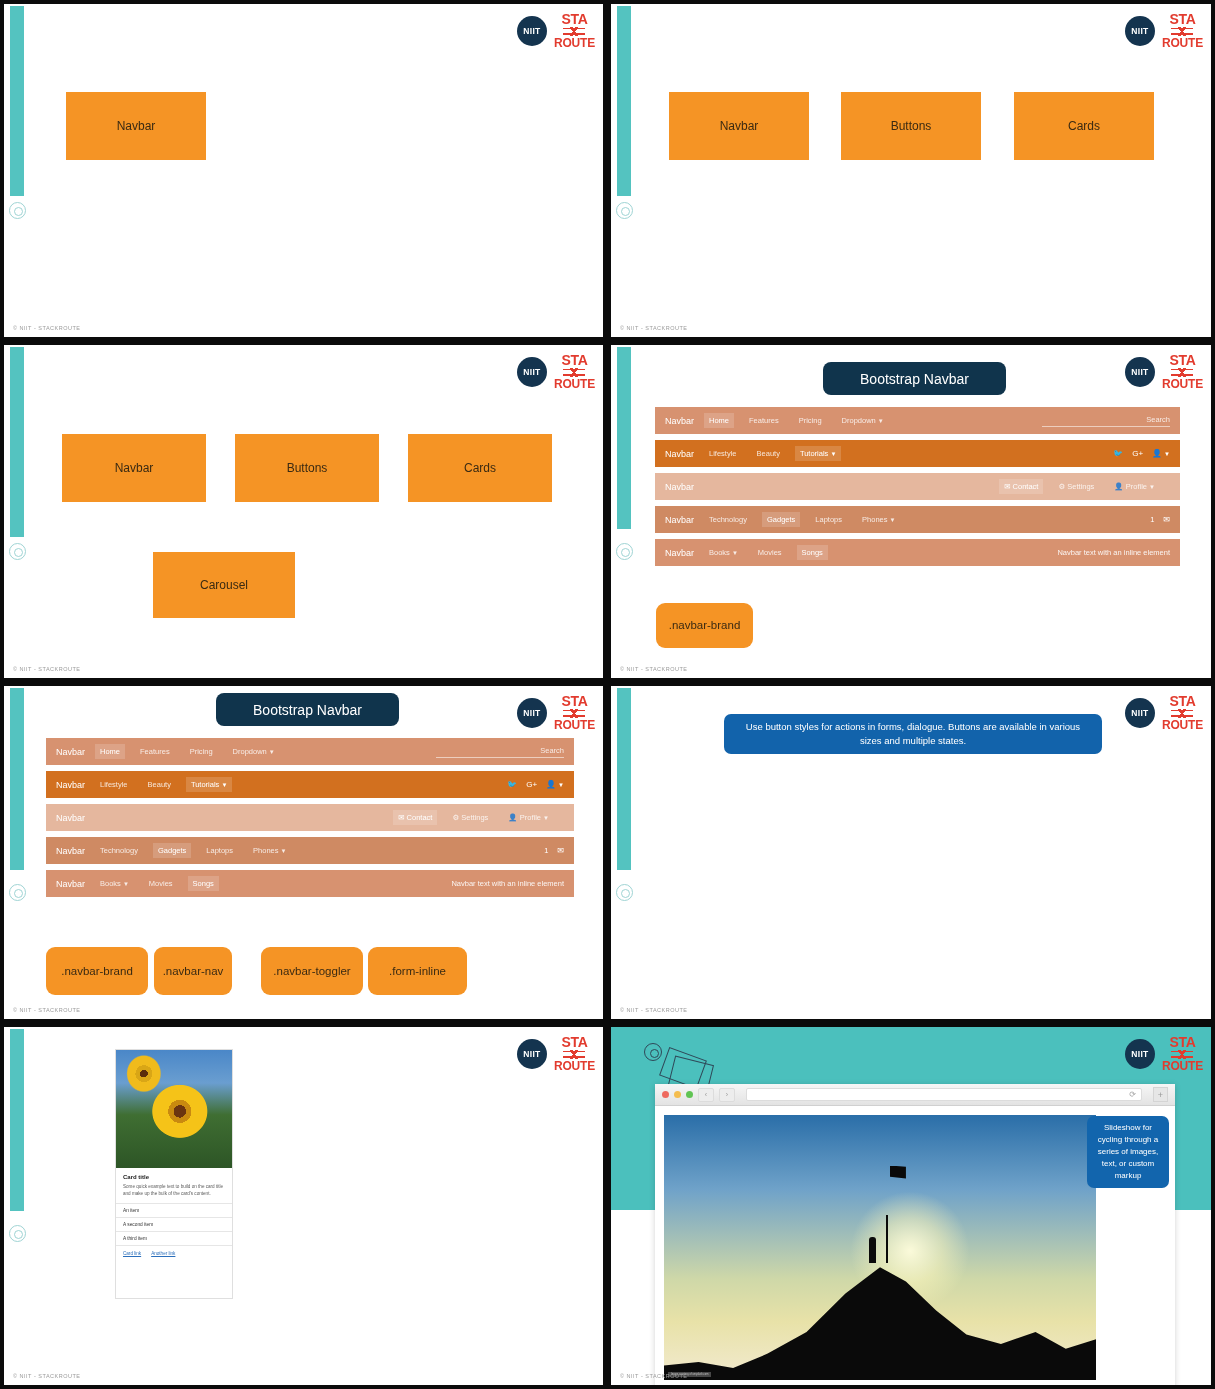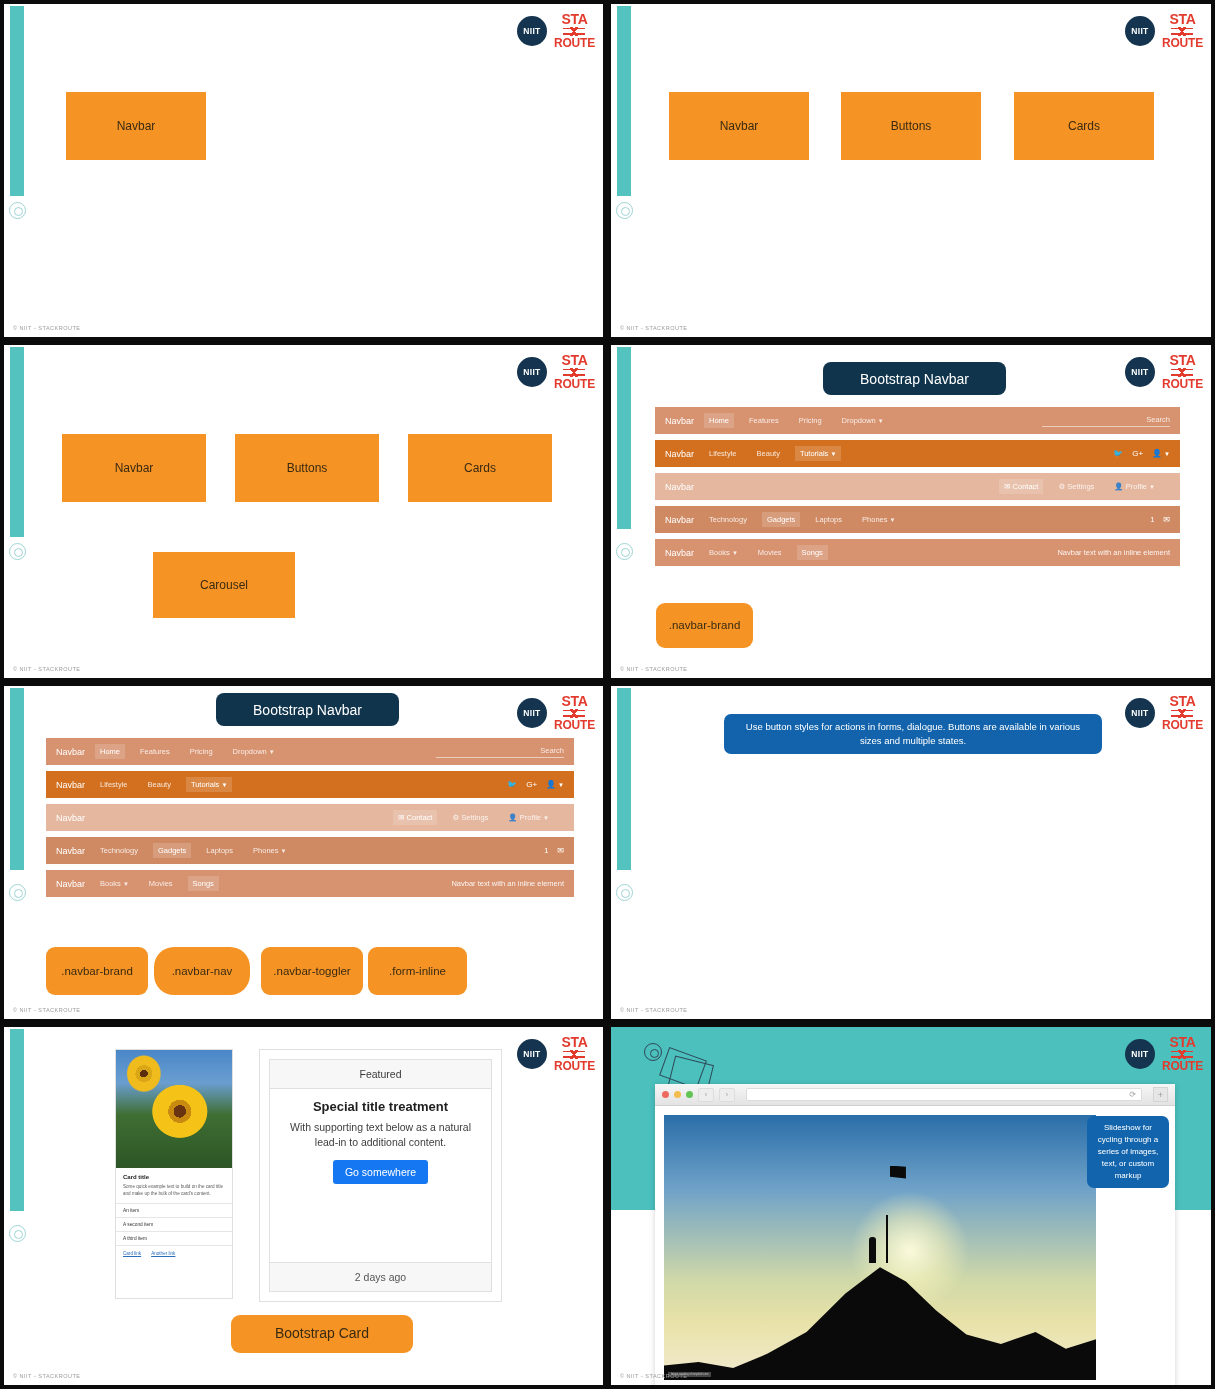--- a/index.html
+++ b/index.html
@@ -407,21 +407,21 @@
         <span class="brand">Navbar</span>
         <span class="nitem"><span>Books</span><span class="caret">▼</span></span>
         <span class="nitem">Movies</span>
         <span class="nitem active">Songs</span>
         <span class="spacer"></span>
         <span class="tailtext">Navbar text with an inline element</span>
       </div>
     </div>
 
     <div class="obox rounded" style="left:42px;top:261px;width:102px;height:48px;">.navbar-brand</div>
-    <div class="obox rounded" style="left:150px;top:261px;width:96px;height:48px;border-radius:20px;">.navbar-nav</div>
+    <div class="obox rounded" style="left:150px;top:261px;width:78px;height:48px;">.navbar-nav</div>
     <div class="obox rounded" style="left:257px;top:261px;width:102px;height:48px;">.navbar-toggler</div>
     <div class="obox rounded" style="left:364px;top:261px;width:99px;height:48px;">.form-inline</div>
     <div class="footer">© NIIT - STACKROUTE</div>
   </div>
 
   <div class="slide">
     <div class="tealbar short"></div>
     <div class="ring"></div>
     <div class="logo">
       <div class="logo-niit">NIIT</div>
@@ -455,33 +455,21 @@
       </div>
       <div class="bcard-li">An item</div>
       <div class="bcard-li">A second item</div>
       <div class="bcard-li">A third item</div>
       <div class="bcard-links">
         <span>Card link</span>
         <span>Another link</span>
       </div>
     </div>
 
-    <div class="fcard" style="left:255px;top:22px;width:243px;height:253px;">
-      <div class="fcard-inner">
-        <div class="fcard-head">Featured</div>
-        <div class="fcard-body">
-          <div class="fcard-title">Special title treatment</div>
-          <div class="fcard-text">With supporting text below as a natural lead-in to additional content.</div>
-          <span class="fcard-btn">Go somewhere</span>
-        </div>
-        <div class="fcard-foot">2 days ago</div>
-      </div>
-    </div>
-
-    <div class="obox rounded" style="left:227px;top:288px;width:182px;height:38px;font-size:14px;">Bootstrap Card</div>
+
     <div class="footer">© NIIT - STACKROUTE</div>
   </div>
 
   <div class="slide">
     <div class="teal-hero"></div>
     <div class="deco-ring"></div>
     <div class="deco-card" style="left:52px;top:26px;transform:rotate(20deg);"></div>
     <div class="deco-card" style="left:60px;top:33px;transform:rotate(14deg);"></div>
     <div class="logo">
       <div class="logo-niit">NIIT</div>

